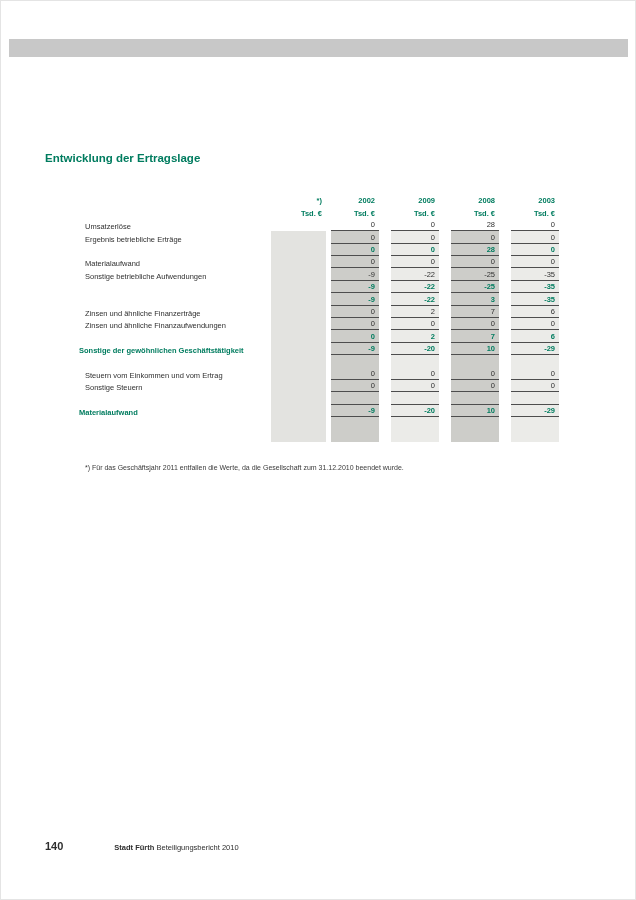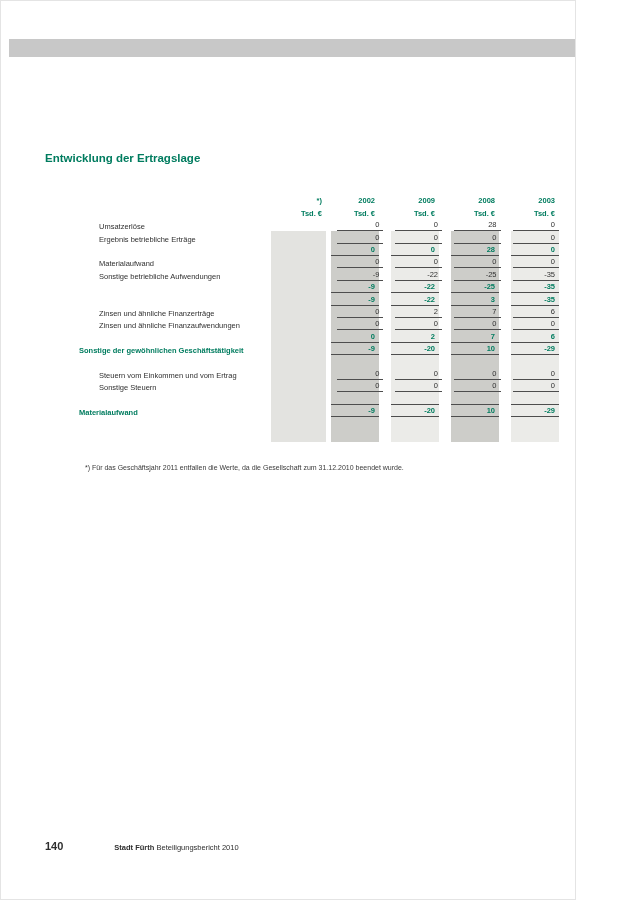--- a/index.html
+++ b/index.html
@@ -1,32 +1,32 @@
 <!DOCTYPE html>
 <html><head>
 <meta charset="utf-8">
 <style>
   html,body{margin:0;padding:0;background:#ffffff;}
-  .page{position:relative;width:576px;height:900px;background:#ffffff;
+  .page{position:relative;width:636px;height:900px;background:#ffffff;
         font-family:"Liberation Sans",sans-serif;color:#303030;overflow:hidden;
         border:1px solid #e4e4e4;box-sizing:border-box;}
   .topbar{position:absolute;left:8px;top:38px;width:619px;height:18px;background:#c8c8c8;}
   .title{position:absolute;left:44px;top:151px;font-size:11.5px;font-weight:bold;color:#007C5F;white-space:nowrap;}
 
   .table{position:absolute;left:78px;top:193px;width:480px;}
   .shade{position:absolute;top:37px;height:211px;z-index:0;}
   .shade.snote{left:192px;width:55px;background:#e3e3e0;}
   .shade.s2010{left:252px;width:48px;background:#cdcdc9;}
   .shade.s2009{left:312px;width:48px;background:#ebebe8;}
   .shade.s2008{left:372px;width:48px;background:#cdcdc9;}
   .shade.s2007{left:432px;width:48px;background:#ebebe8;}
 
   .trow{display:flex;height:12.4px;align-items:flex-end;position:relative;z-index:1;}
   .tlabel{width:192px;box-sizing:border-box;font-size:7.5px;line-height:9px;white-space:nowrap;}
-  .trow.item .tlabel{padding-left:6px;margin-left:14px;}
+  .trow.item .tlabel{padding-left:6px;}
   .trow.section .tlabel,.trow.total .tlabel{color:#007C5F;font-weight:bold;}
   .tcell{box-sizing:border-box;text-align:right;font-size:7.5px;line-height:9px;padding:0 4px 1px 0;white-space:nowrap;}
   .tcell.note{width:55px;margin-right:5px;}
   .tcell.val{width:48px;}
   .tcell.val + .tcell.val{margin-left:12px;}
   .ruled{border-bottom:1px solid #4d4d4d;}
   .trow.subtotal .tcell.val,.trow.total .tcell.val{color:#007C5F;font-weight:bold;}
   .trow.thead .tcell{color:#007C5F;font-weight:bold;}
 
   .footnote{position:absolute;left:84px;top:463px;font-size:7px;color:#3a3a3a;white-space:nowrap;}

